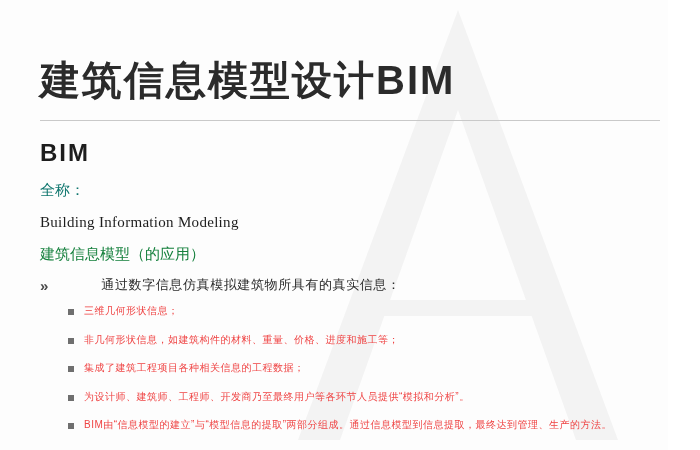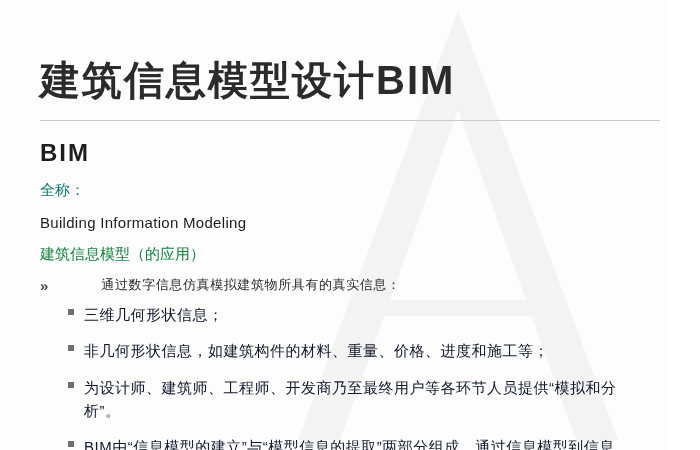--- a/index.html
+++ b/index.html
@@ -69,20 +69,21 @@
     color: #1d1d1d;
   }
   .subtitle-label {
     font-size: 15px;
     color: #0f766e;
   }
   .subtitle-en {
     font-size: 15px;
     color: #1d1d1d;
     letter-spacing: 0.3px;
+    font-family: Liberation Serif, serif;
   }
   .subtitle-cn {
     font-size: 15px;
     color: #15803d;
   }
 
   .lead {
     margin-top: 12px;
     display: flex;
     align-items: flex-start;
@@ -114,23 +115,23 @@
     margin-bottom: 13px;
   }
   .sq {
     width: 6px;
     height: 6px;
     background: #6f6f6f;
     margin-top: 6px;
     flex: 0 0 auto;
   }
   .bullet-text {
-    font-size: 15px;
+    font-size: 10px;
     line-height: 1.55;
-    color: #0f172a;
+    color: #ef4444;
     letter-spacing: 0.5px;
     max-width: 545px;
   }
 </style>
 </head>
 <body>
 
 <div class="slide">
 
   <div class="watermark">
@@ -161,20 +162,24 @@
       <div class="bullet">
         <span class="sq"></span>
         <span class="bullet-text">三维几何形状信息；</span>
       </div>
       <div class="bullet">
         <span class="sq"></span>
         <span class="bullet-text">非几何形状信息，如建筑构件的材料、重量、价格、进度和施工等；</span>
       </div>
       <div class="bullet">
         <span class="sq"></span>
+        <span class="bullet-text">集成了建筑工程项目各种相关信息的工程数据；</span>
+      </div>
+      <div class="bullet">
+        <span class="sq"></span>
         <span class="bullet-text">为设计师、建筑师、工程师、开发商乃至最终用户等各环节人员提供“模拟和分析”。</span>
       </div>
       <div class="bullet">
         <span class="sq"></span>
         <span class="bullet-text">BIM由“信息模型的建立”与“模型信息的提取”两部分组成。通过信息模型到信息提取，最终达到管理、生产的方法。</span>
       </div>
     </div>
 
   </div>
 </div>

